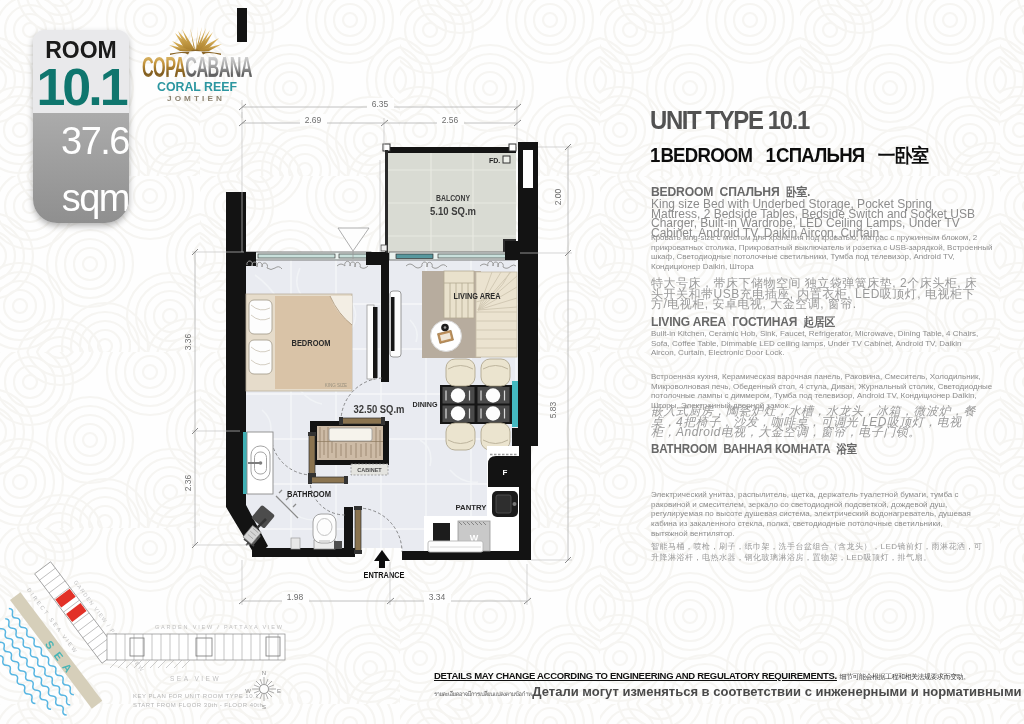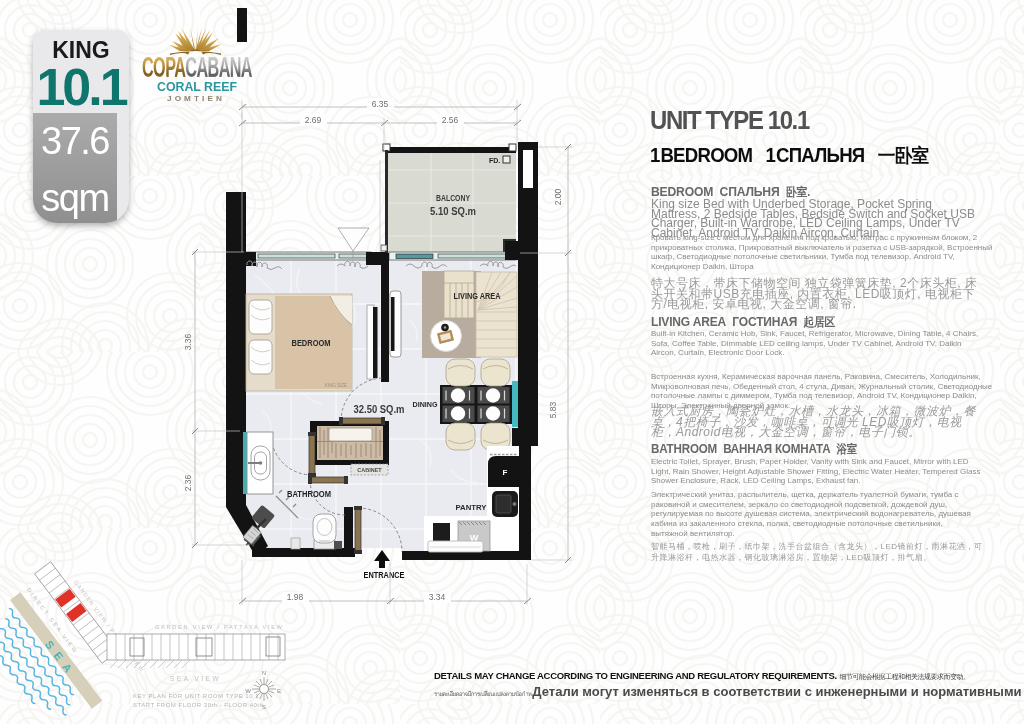--- a/index.html
+++ b/index.html
@@ -71,25 +71,25 @@
 <circle cx="190" cy="186" r="43"></circle>
 </g>
 </pattern>
 </defs>
 <rect x="0" y="0" width="1024" height="724" fill="url(#wv)"></rect>
 </svg>
 
 <div class="abs" style="left:33px;top:30px;width:96px;height:193px;border-radius:12px 12px 24px 24px;background:#e9e9eb;box-shadow:0 3px 6px rgba(0,0,0,0.3);overflow:hidden;">
 
   <div class="abs" style="left:0;top:0;width:96px;height:83px;background:#e9e9eb;text-align:center;">
-    <div style="font-weight:bold;font-size:23px;color:#1a1a1a;margin-top:7px;letter-spacing:0px;">KING</div>
+    <div style="font-weight:bold;font-size:23px;color:#1a1a1a;margin-top:7px;letter-spacing:0px;">ROOM</div>
     <div style="font-weight:bold;font-size:52px;color:#0f766e;margin-top:-7px;letter-spacing:-3px;">10.1</div>
   </div>
 
-  <div class="abs" style="left:0;top:83px;width:84px;height:110px;background:linear-gradient(#ababab,#8f8f8f);text-align:center;color:#fff;">
+  <div class="abs" style="left:0;top:83px;width:96px;height:110px;background:linear-gradient(#ababab,#8f8f8f);text-align:right;color:#fff;">
     <div style="font-size:38px;margin-top:7px;letter-spacing:-1.5px;">37.6</div>
     <div style="font-size:38px;margin-top:14px;letter-spacing:-1.5px;">sqm</div>
   </div>
 </div>
 
 <svg class="abs" style="left:134px;top:25px" width="125" height="85" viewBox="0 0 125 85">
 <defs>
 <linearGradient id="gold" x1="0" y1="0" x2="0" y2="1">
 <stop offset="0" stop-color="#ecd28a"></stop>
           <stop offset="0.4" stop-color="#c2923a"></stop>
@@ -726,22 +726,21 @@
 <div class="abs" style="left:651px;top:314px;font-size:13.5px;font-weight:bold;color:#686868;letter-spacing:-0.2px;transform:scale(0.89,1);transform-origin:0 0;">LIVING AREA&nbsp;&nbsp;ГОСТИНАЯ&nbsp;&nbsp;<span style="font-size:12px">起居区</span></div>
 
 <div class="abs" style="left:651px;top:329px;width:332px;font-size:8px;line-height:9.7px;color:#8c8c8c;">Built-in Kitchen, Ceramic Hob, Sink, Faucet, Refrigerator, Microwave, Dining Table, 4 Chairs, Sofa, Coffee Table, Dimmable LED ceiling lamps, Under TV Cabinet, Android TV, Daikin Aircon, Curtain, Electronic Door Lock.</div>
 
 <div class="abs" style="left:651px;top:372px;width:352px;font-size:8px;line-height:9.7px;color:#8c8c8c;">Встроенная кухня, Керамическая варочная панель, Раковина, Смеситель, Холодильник, Микроволновая печь, Обеденный стол, 4 стула, Диван, Журнальный столик, Светодиодные потолочные лампы с диммером, Тумба под телевизор, Android TV, Кондиционер Daikin, Шторы, Электронный дверной замок.</div>
 
 <div class="abs" style="left:651px;top:406px;width:332px;font-size:12px;line-height:10.5px;color:#9a9a9a;letter-spacing:0.5px;font-style:italic;">嵌入式厨房，陶瓷炉灶，水槽，水龙头，冰箱，微波炉，餐桌，4把椅子，沙发，咖啡桌，可调光 LED吸顶灯，电视柜，Android电视，大金空调，窗帘，电子门锁。</div>
 
 <div class="abs" style="left:651px;top:441px;font-size:13.5px;font-weight:bold;color:#686868;letter-spacing:-0.2px;transform:scale(0.86,1);transform-origin:0 0;">BATHROOM&nbsp;&nbsp;ВАННАЯ КОМНАТА&nbsp;&nbsp;<span style="font-size:12px">浴室</span></div>
 
-<div class="abs" style="left:651px;top:457px;width:332px;font-size:8px;line-height:9.7px;color:#8c8c8c;">Electric Toilet, Sprayer, Brush, Paper Holder, Vanity with Sink and Faucet, Mirror with LED Light, Rain Shower, Height Adjustable Shower Fitting, Electric Water Heater, Tempered Glass Shower Enclosure, Rack, LED Ceiling Lamps, Exhaust fan.</div>
 
 <div class="abs" style="left:651px;top:490px;width:326px;font-size:8px;line-height:9.7px;color:#8c8c8c;">Электрический унитаз, распылитель, щетка, держатель туалетной бумаги, тумба с раковиной и смесителем, зеркало со светодиодной подсветкой, дождевой душ, регулируемая по высоте душевая система, электрический водонагреватель, душевая кабина из закаленного стекла, полка, светодиодные потолочные светильники, вытяжной вентилятор.</div>
 
 <div class="abs" style="left:651px;top:542px;width:332px;font-size:8px;line-height:10.5px;color:#9a9a9a;letter-spacing:0.5px;">智能马桶，喷枪，刷子，纸巾架，洗手台盆组合（含龙头），LED镜前灯，雨淋花洒，可升降淋浴杆，电热水器，钢化玻璃淋浴房，置物架，LED吸顶灯，排气扇。</div>
 
-<div class="abs" style="left:434px;top:670px;width:590px;font-size:9.5px;color:#111;white-space:nowrap;"><b style="letter-spacing:-0.3px;">DETAILS MAY CHANGE ACCORDING TO ENGINEERING AND REGULATORY REQUIREMENTS.</b>&nbsp;<span style="font-size:7px;color:#3a3a3a;letter-spacing:-0.5px;">细节可能会根据工程和相关法规要求而变动。</span></div>
+<div class="abs" style="left:434px;top:670px;width:590px;font-size:9.5px;color:#111;white-space:nowrap;"><b style="letter-spacing:-0.3px;text-decoration:underline;">DETAILS MAY CHANGE ACCORDING TO ENGINEERING AND REGULATORY REQUIREMENTS.</b>&nbsp;<span style="font-size:7px;color:#3a3a3a;letter-spacing:-0.5px;">细节可能会根据工程和相关法规要求而变动。</span></div>
 
 <div class="abs" style="left:434px;top:684px;width:590px;font-size:6.2px;color:#6a6a6a;white-space:nowrap;letter-spacing:-0.7px;">รายละเอียดอาจมีการเปลี่ยนแปลงตามข้อกำห <span style="font-size:13px;font-weight:bold;color:#4a4a4a;letter-spacing:0;">Детали могут изменяться в соответствии с инженерными и нормативными требованиями.</span></div>
 </div>
 
 </body></html>

